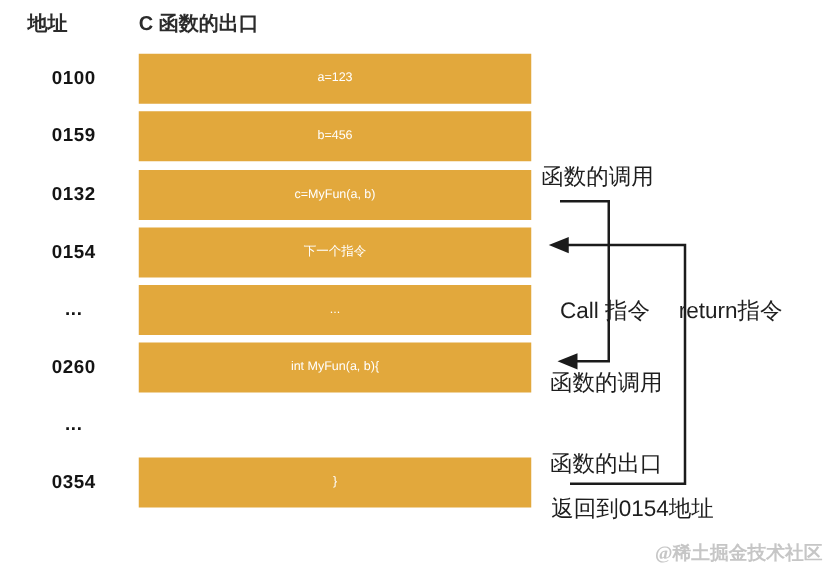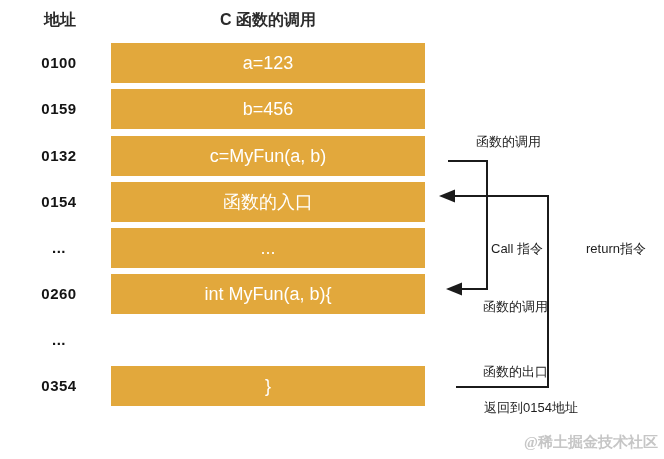--- a/index.html
+++ b/index.html
@@ -14,75 +14,75 @@
   body{background:#fff;font-family:"Liberation Sans","DejaVu Sans",sans-serif;}
   .canvas{
     position:relative;
     width:664px;height:459px;
     background:var(--bg);
     overflow:hidden;
   }
   .col-header{
     position:absolute;top:10px;
     font-size:16px;font-weight:600;color:#2B2B2B;
-    text-align:center;line-height:20px;
+    line-height:20px;
   }
   .addr-header{left:22px;width:76px;}
   .prog-header{left:111px;width:314px;}
   .row{position:absolute;left:0;width:664px;height:40px;}
   .addr{
     position:absolute;left:20px;width:78px;height:40px;
     line-height:40px;text-align:center;
     font-size:15px;font-weight:700;color:#141414;
     letter-spacing:.5px;
   }
   .bar{
     position:absolute;left:111px;width:314px;height:40px;
     background:var(--bar);
     color:var(--bar_text);
     line-height:40px;text-align:center;
-    font-size:18px;font-weight:500;
+    font-size:10px;font-weight:500;
   }
   .anno{
     position:absolute;
-    font-size:13px;color:var(--text);
-    white-space:nowrap;line-height:15px;margin-left:43px;
+    font-size:18px;color:var(--text);
+    white-space:nowrap;line-height:15px;
   }
   .flow-svg{position:absolute;left:0;top:0;pointer-events:none;}
   .flow-line{fill:none;stroke:var(--line);stroke-width:2;}
   .flow-head{fill:var(--line);stroke:none;}
   .watermark{
     position:absolute;right:6px;top:433px;
     font-family:"Liberation Serif","DejaVu Serif",serif;
     font-size:15px;color:var(--watermark);font-weight:bold;
   }
 </style>
 </head>
 <body>
 
 <div class="canvas">
 
   <div class="col-header addr-header">地址</div>
-  <div class="col-header prog-header">C 函数的调用</div>
+  <div class="col-header prog-header">C 函数的出口</div>
 
   <div class="row" style="top:43px">
     <div class="addr">0100</div>
     <div class="bar">a=123</div>
   </div>
   <div class="row" style="top:89px">
     <div class="addr">0159</div>
     <div class="bar">b=456</div>
   </div>
   <div class="row" style="top:136px">
     <div class="addr">0132</div>
     <div class="bar">c=MyFun(a, b)</div>
   </div>
   <div class="row" style="top:182px">
     <div class="addr">0154</div>
-    <div class="bar">函数的入口</div>
+    <div class="bar">下一个指令</div>
   </div>
   <div class="row" style="top:228px">
     <div class="addr">...</div>
     <div class="bar">...</div>
   </div>
   <div class="row" style="top:274px">
     <div class="addr">0260</div>
     <div class="bar">int MyFun(a, b){</div>
   </div>
   <div class="row" style="top:320px">

